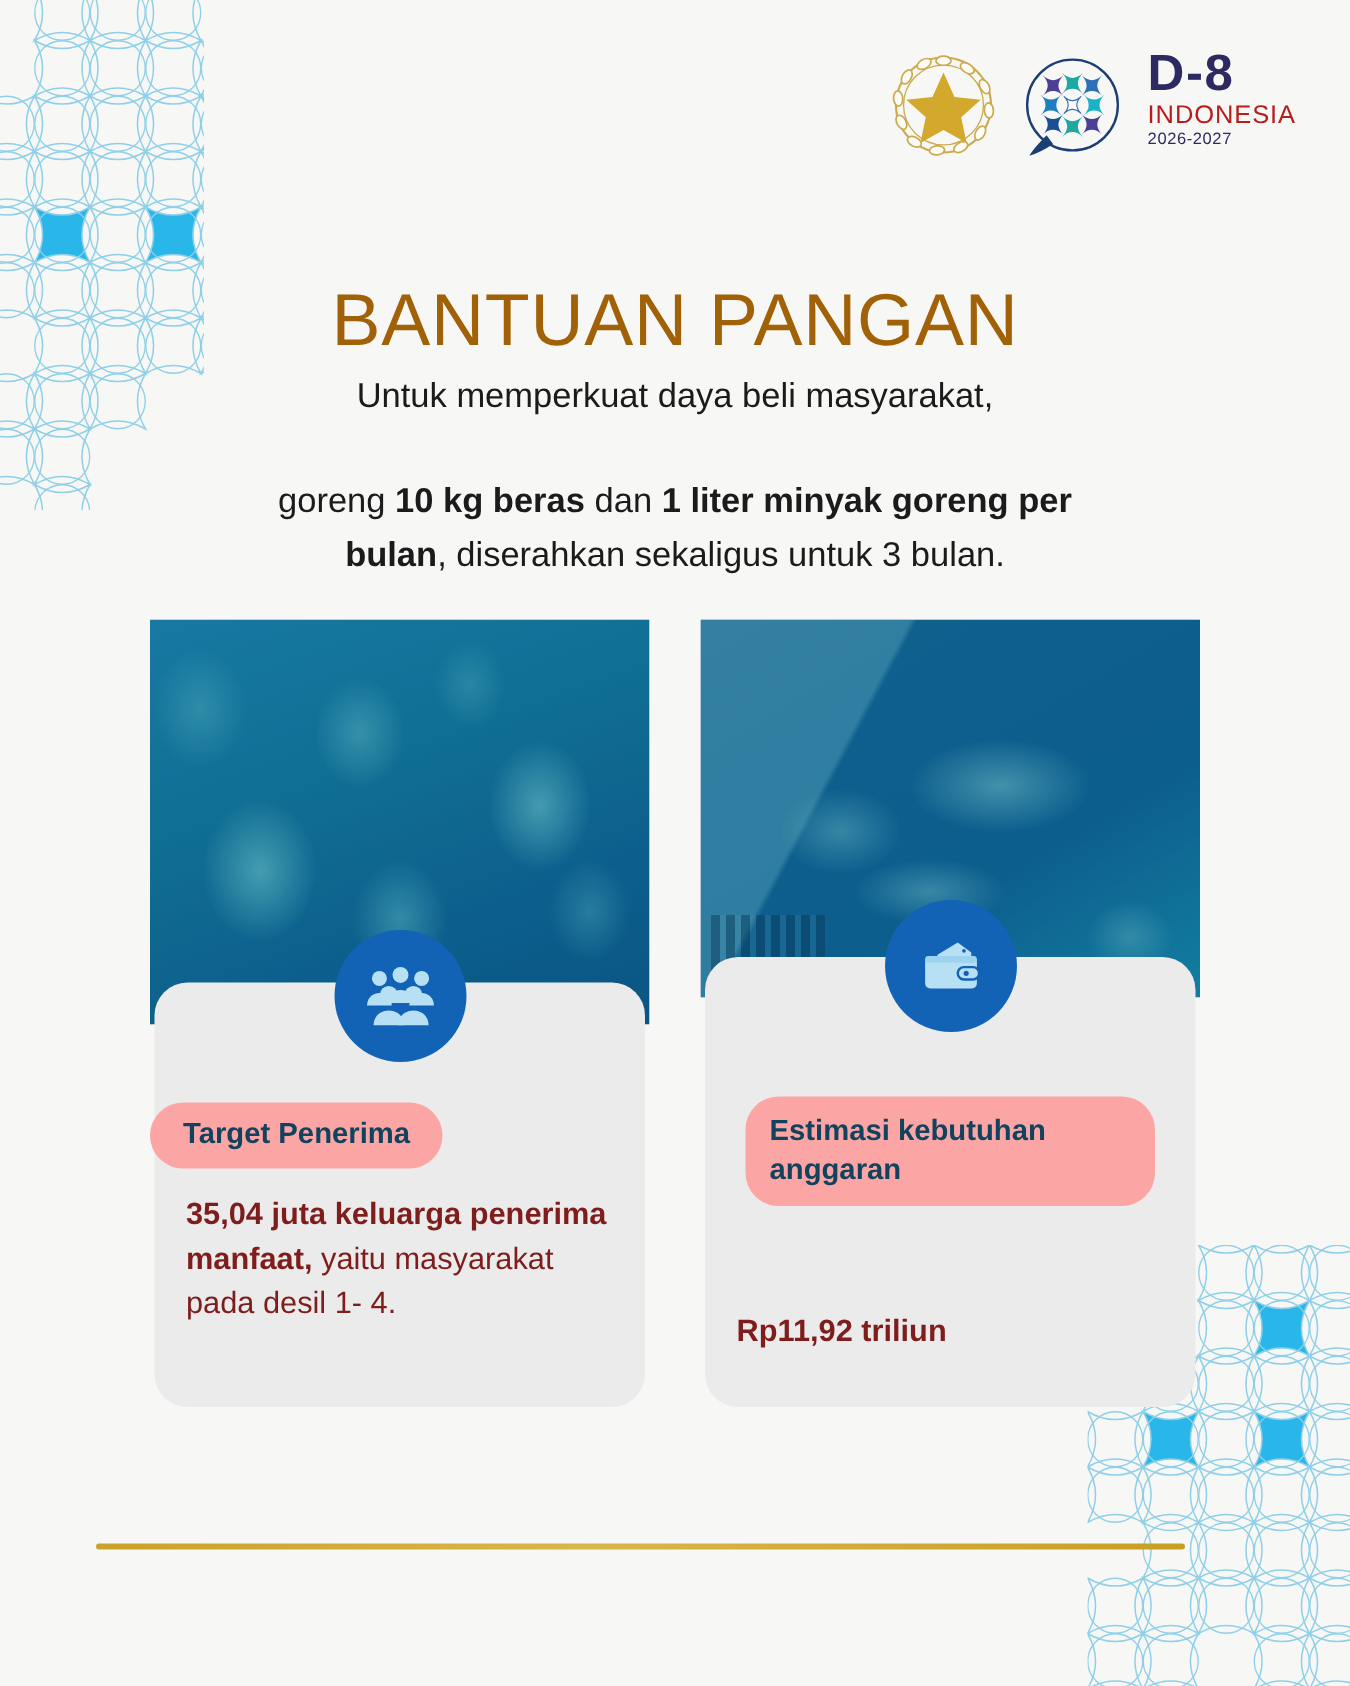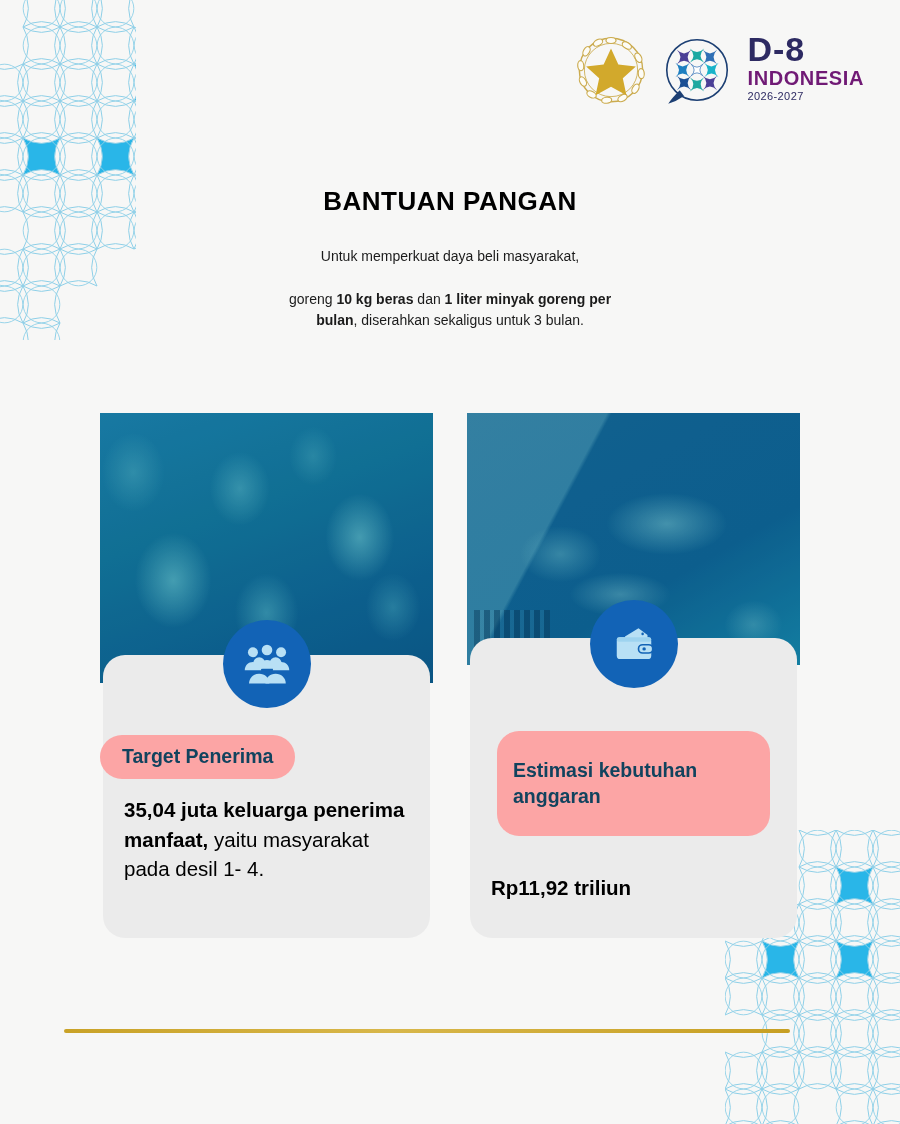--- a/index.html
+++ b/index.html
@@ -24,39 +24,39 @@
     display:flex; gap:14px;
   }
   .logo-garuda { width:72px; height:72px; }
   .logo-d8mark { width:72px; height:72px; }
   .logo-wordmark { display:flex; flex-direction:column; align-items:flex-start; line-height:1; }
   .wm-d8 {
     font-size:34px; font-weight:bold; color:#2d2a62;
     letter-spacing:1px; line-height:.92;
   }
   .wm-country {
-    font-size:20px; font-weight:bold; color:#701a75;
+    font-size:17px; font-weight:normal; color:#b91c1c;
     letter-spacing:.6px; margin-top:3px;
   }
   .wm-years {
     font-size:11px; font-weight:normal; color:#2d2a62;
     letter-spacing:.4px; margin-top:3px;
   }
 
   
   .headline {
     position:absolute; top:186px; left:0; right:0;
     text-align:center;
-    font-size:26px; font-weight:bold;
-    color:#000000; letter-spacing:.5px;
+    font-size:49px; font-weight:normal;
+    color:#a16207; letter-spacing:.5px;
   }
   .intro {
     position:absolute; top:246px; left:150px; width:600px;
     text-align:center;
-    font-size:14px; line-height:1.53; color:#1b1b1b;
+    font-size:23px; line-height:1.53; color:#1b1b1b;
   }
   .intro b { font-weight:bold; }
 
   
   .card { position:absolute; width:333px; }
   #card-left  { left:100px; top:413px; height:525px; }
   #card-right { left:467px; top:413px; height:525px; }
 
   .card-photo {
     position:absolute; left:0; right:0; top:0;
@@ -118,25 +118,25 @@
     display:inline-block;
     background:#fca5a5;
     color:#11435e;
     font-size:19.5px; font-weight:bold;
     border-radius:22px;
     padding:9px 22px;
     line-height:1.32;
   }
   #card-left  .badge-wrap { position:absolute; top:322px; left:0; right:0; }
   #card-right .badge-wrap { position:absolute; top:318px; left:30px; right:30px; }
-  #card-right .badge { display:block; padding:27px 16px; }
+  #card-right .badge { display:block; padding:11px 16px; }
 
   .card-body {
     position:absolute; left:24px; right:16px;
-    font-size:20.5px; line-height:1.45; color:#000000;
+    font-size:20.5px; line-height:1.45; color:#7f1d1d;
   }
   #card-left  .card-body { top:382px; }
   #card-right .card-body { top:422px; font-weight:bold;margin-top:38px; }
   .card-body b { font-weight:bold; }
 
   
   .footer-rule {
     position:absolute; left:64px; top:1029px; width:726px; height:4px;
     background:linear-gradient(90deg,#c9a227 0%,#d8b74a 45%,#c79f22 100%);
     border-radius:2px;

